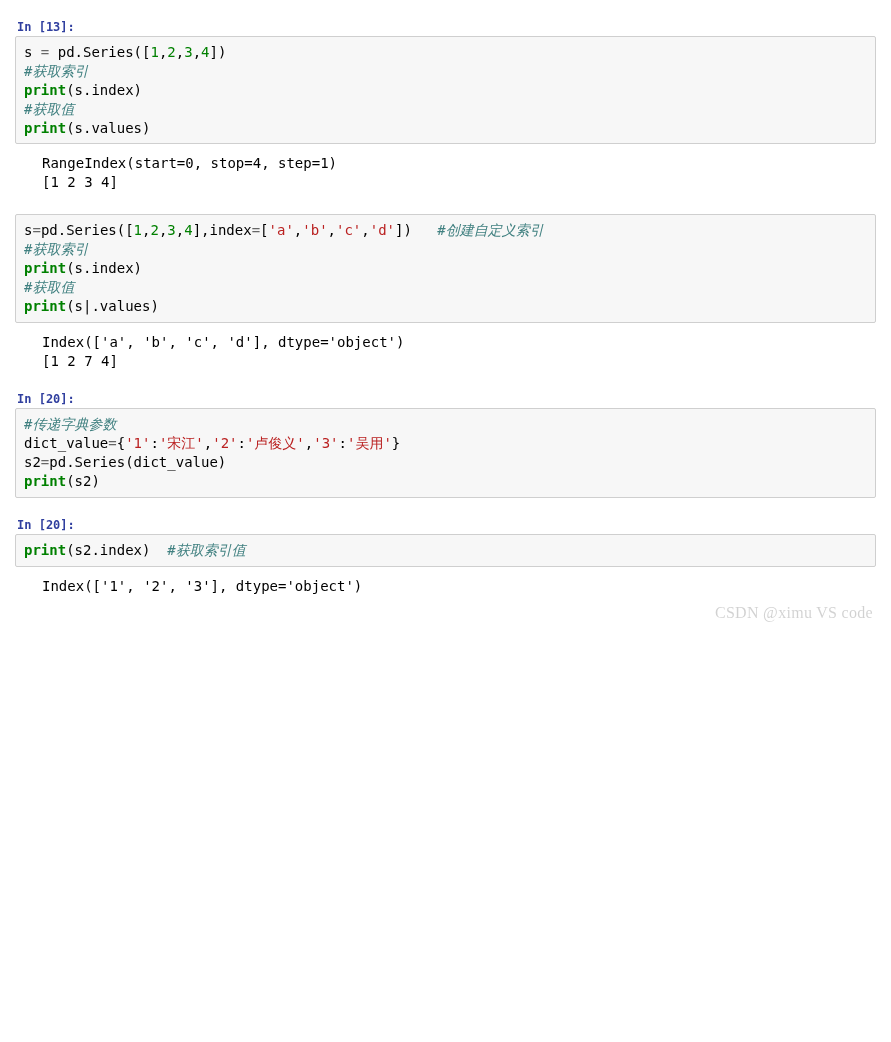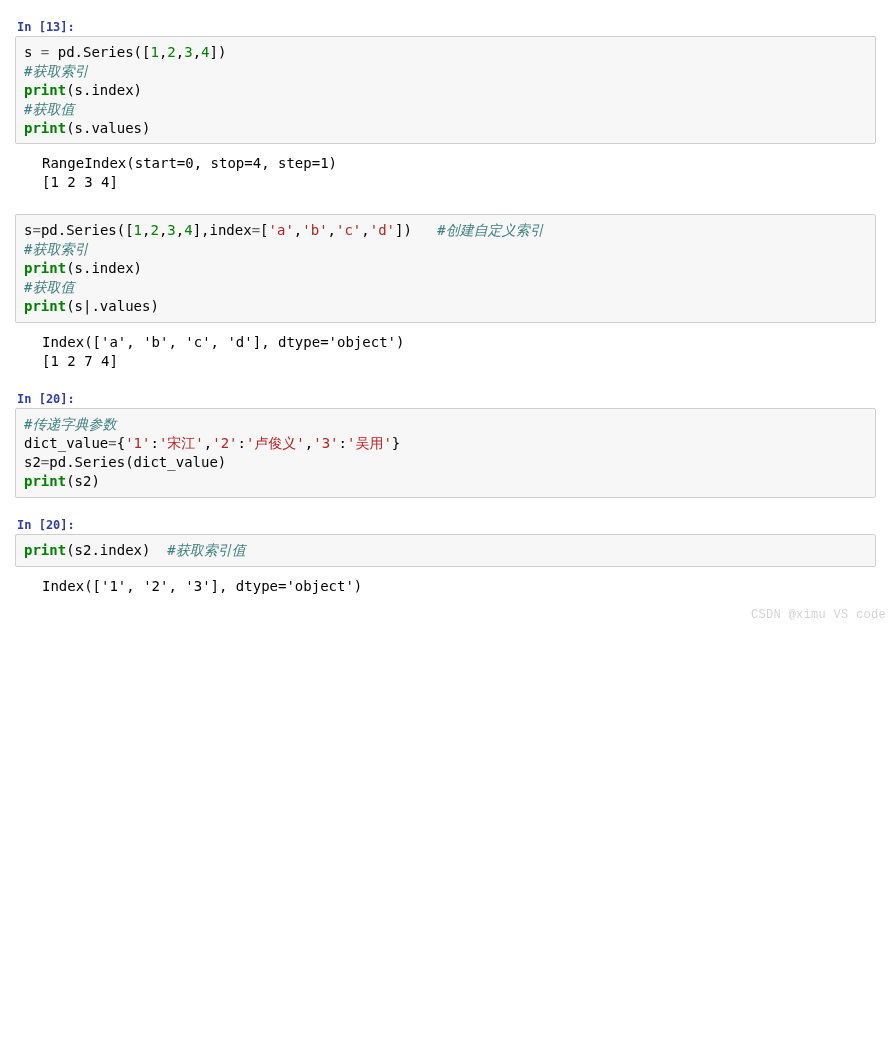--- a/index.html
+++ b/index.html
@@ -45,25 +45,25 @@
     margin-left: 23px;
   }
   .c-kw   { color: #008000; font-weight: bold; } 
   .c-id   { color: #000; }
   .c-num  { color: #008000; }        
   .c-str  { color: #BA2121; }        
   .c-cmt  { color: #408080; font-style: italic; } 
   .c-op   { color: #666; }
   .watermark {
     position: absolute;
-    right: 5px;
+    right: 18px;
     bottom: 6px;
     color: rgba(0,0,0,0.18);
-    font-size: 12px;
-    font-family: Liberation Mono, monospace;
+    font-size: 16px;
+    font-family: Liberation Serif, serif;
     letter-spacing: 0.3px;
     pointer-events: none;
   }
 </style>
 </head>
 <body>
 
 <div class="nb">
 
   <div id="cells">

